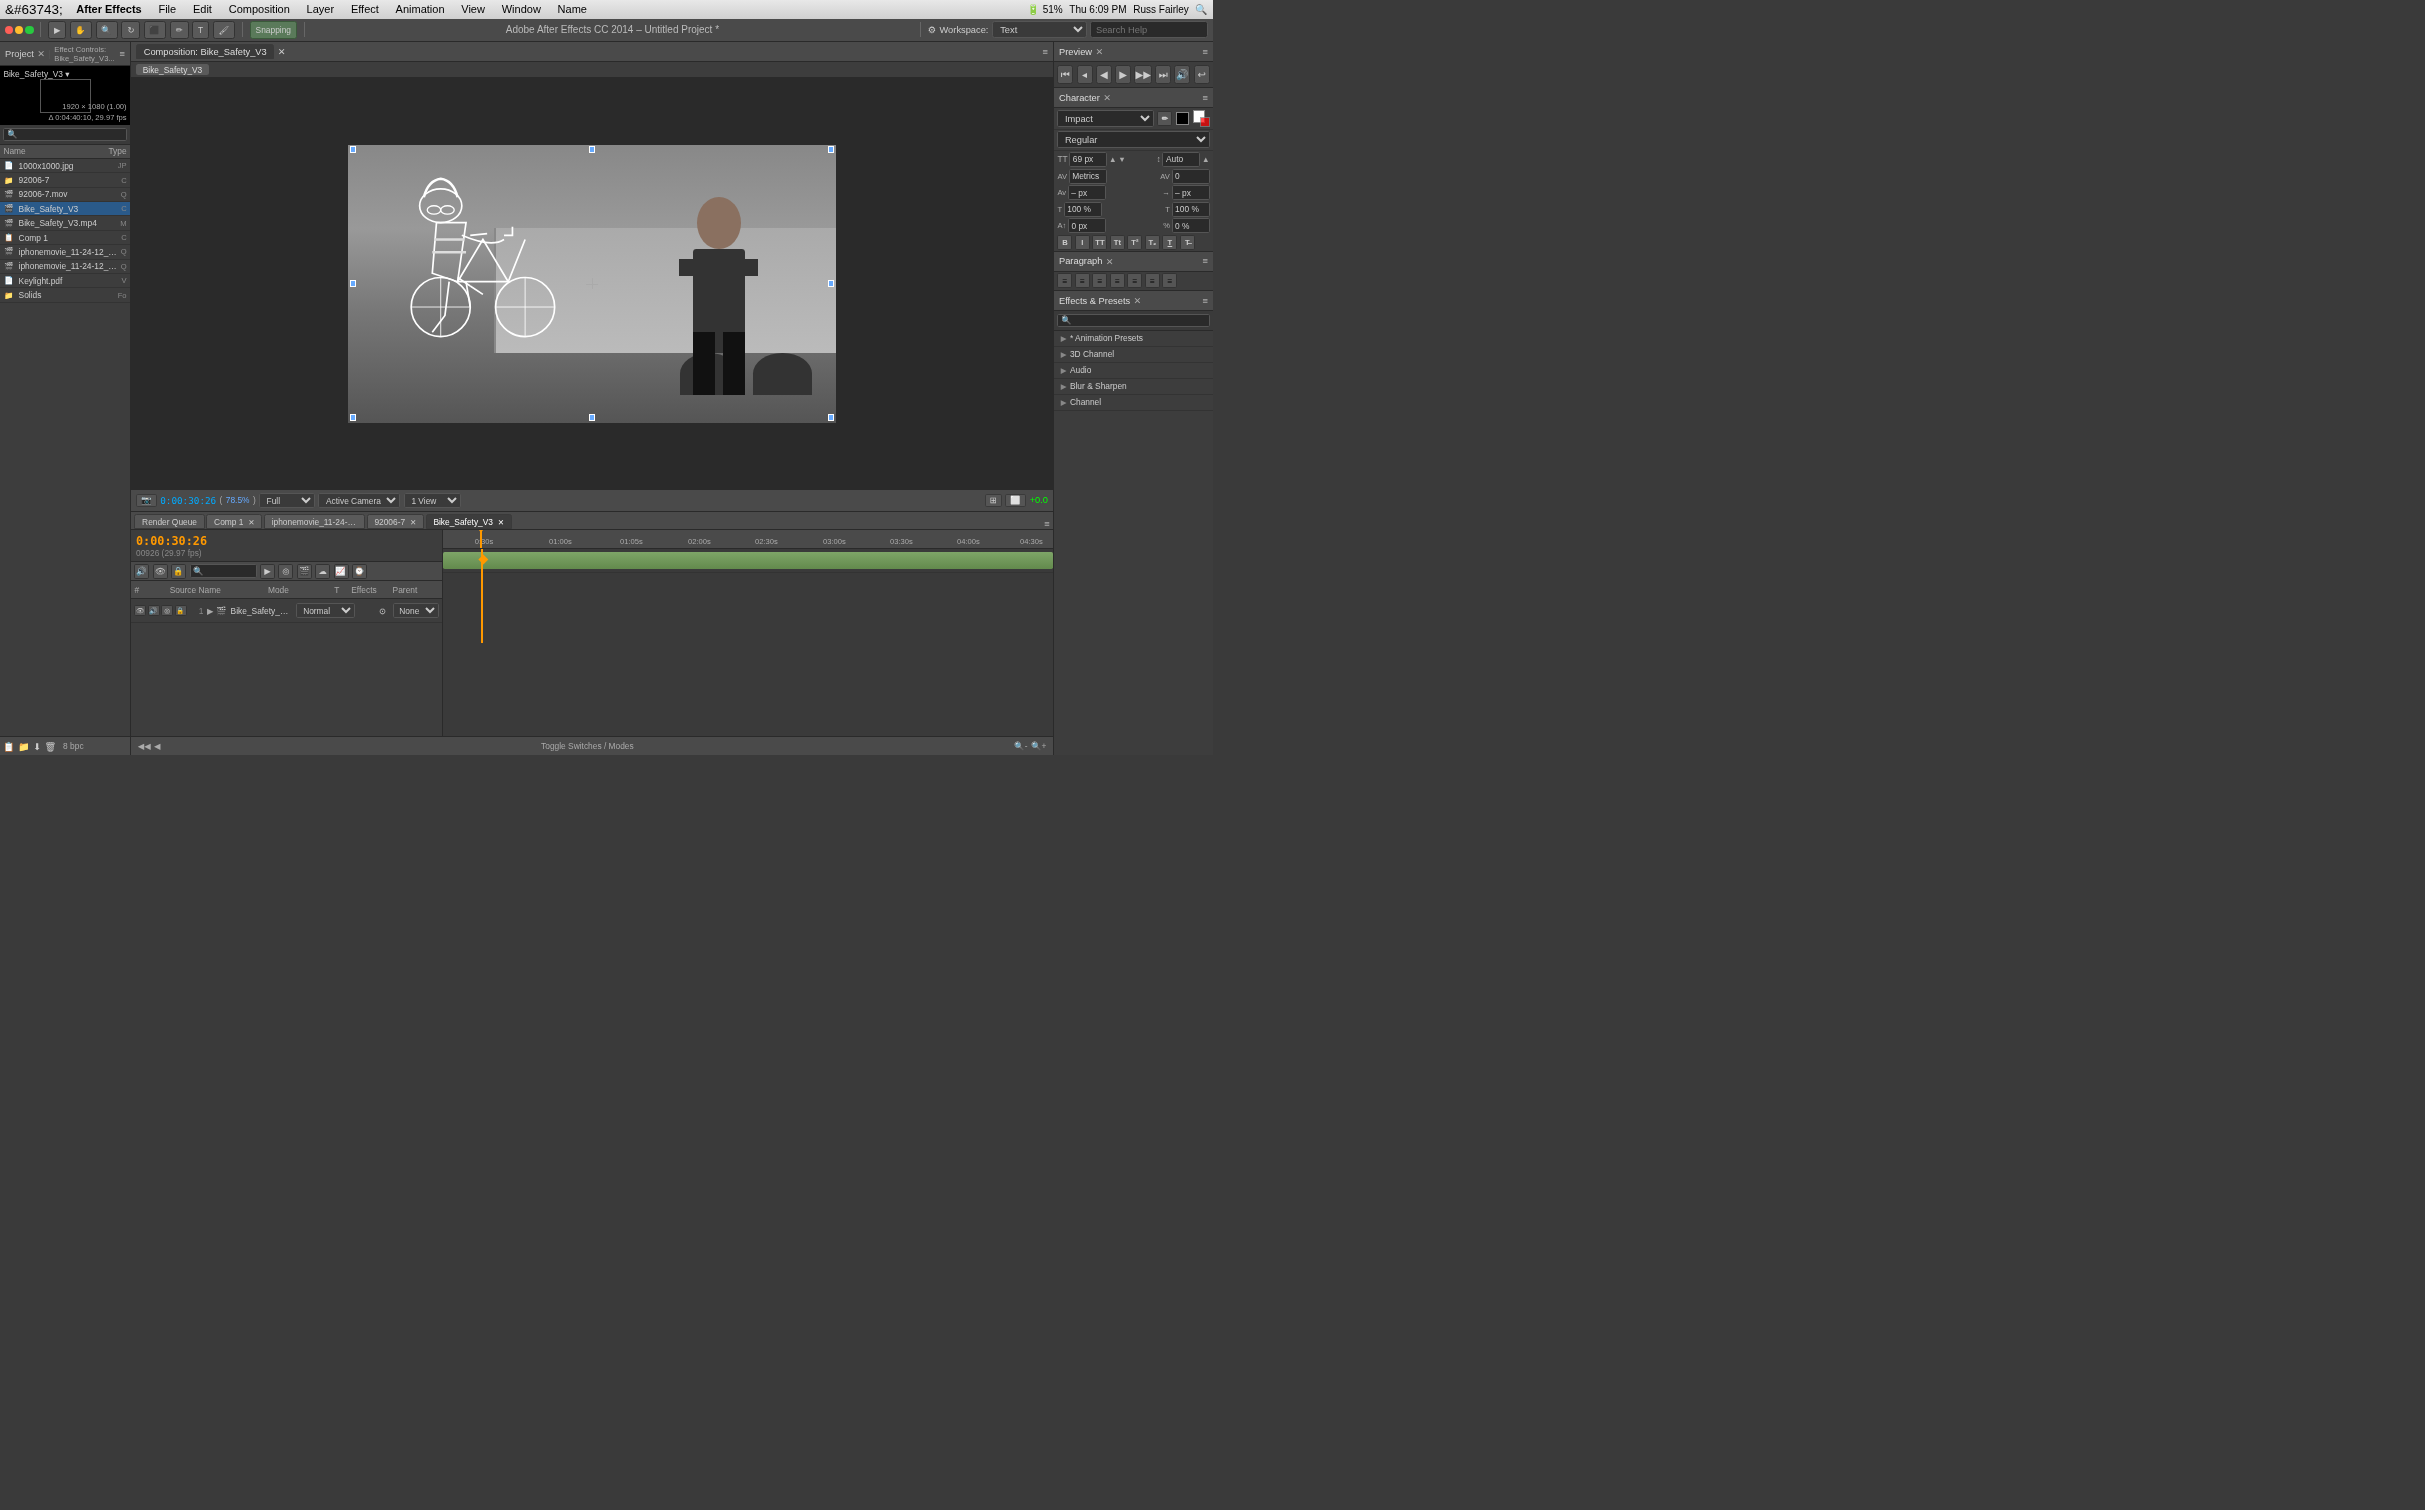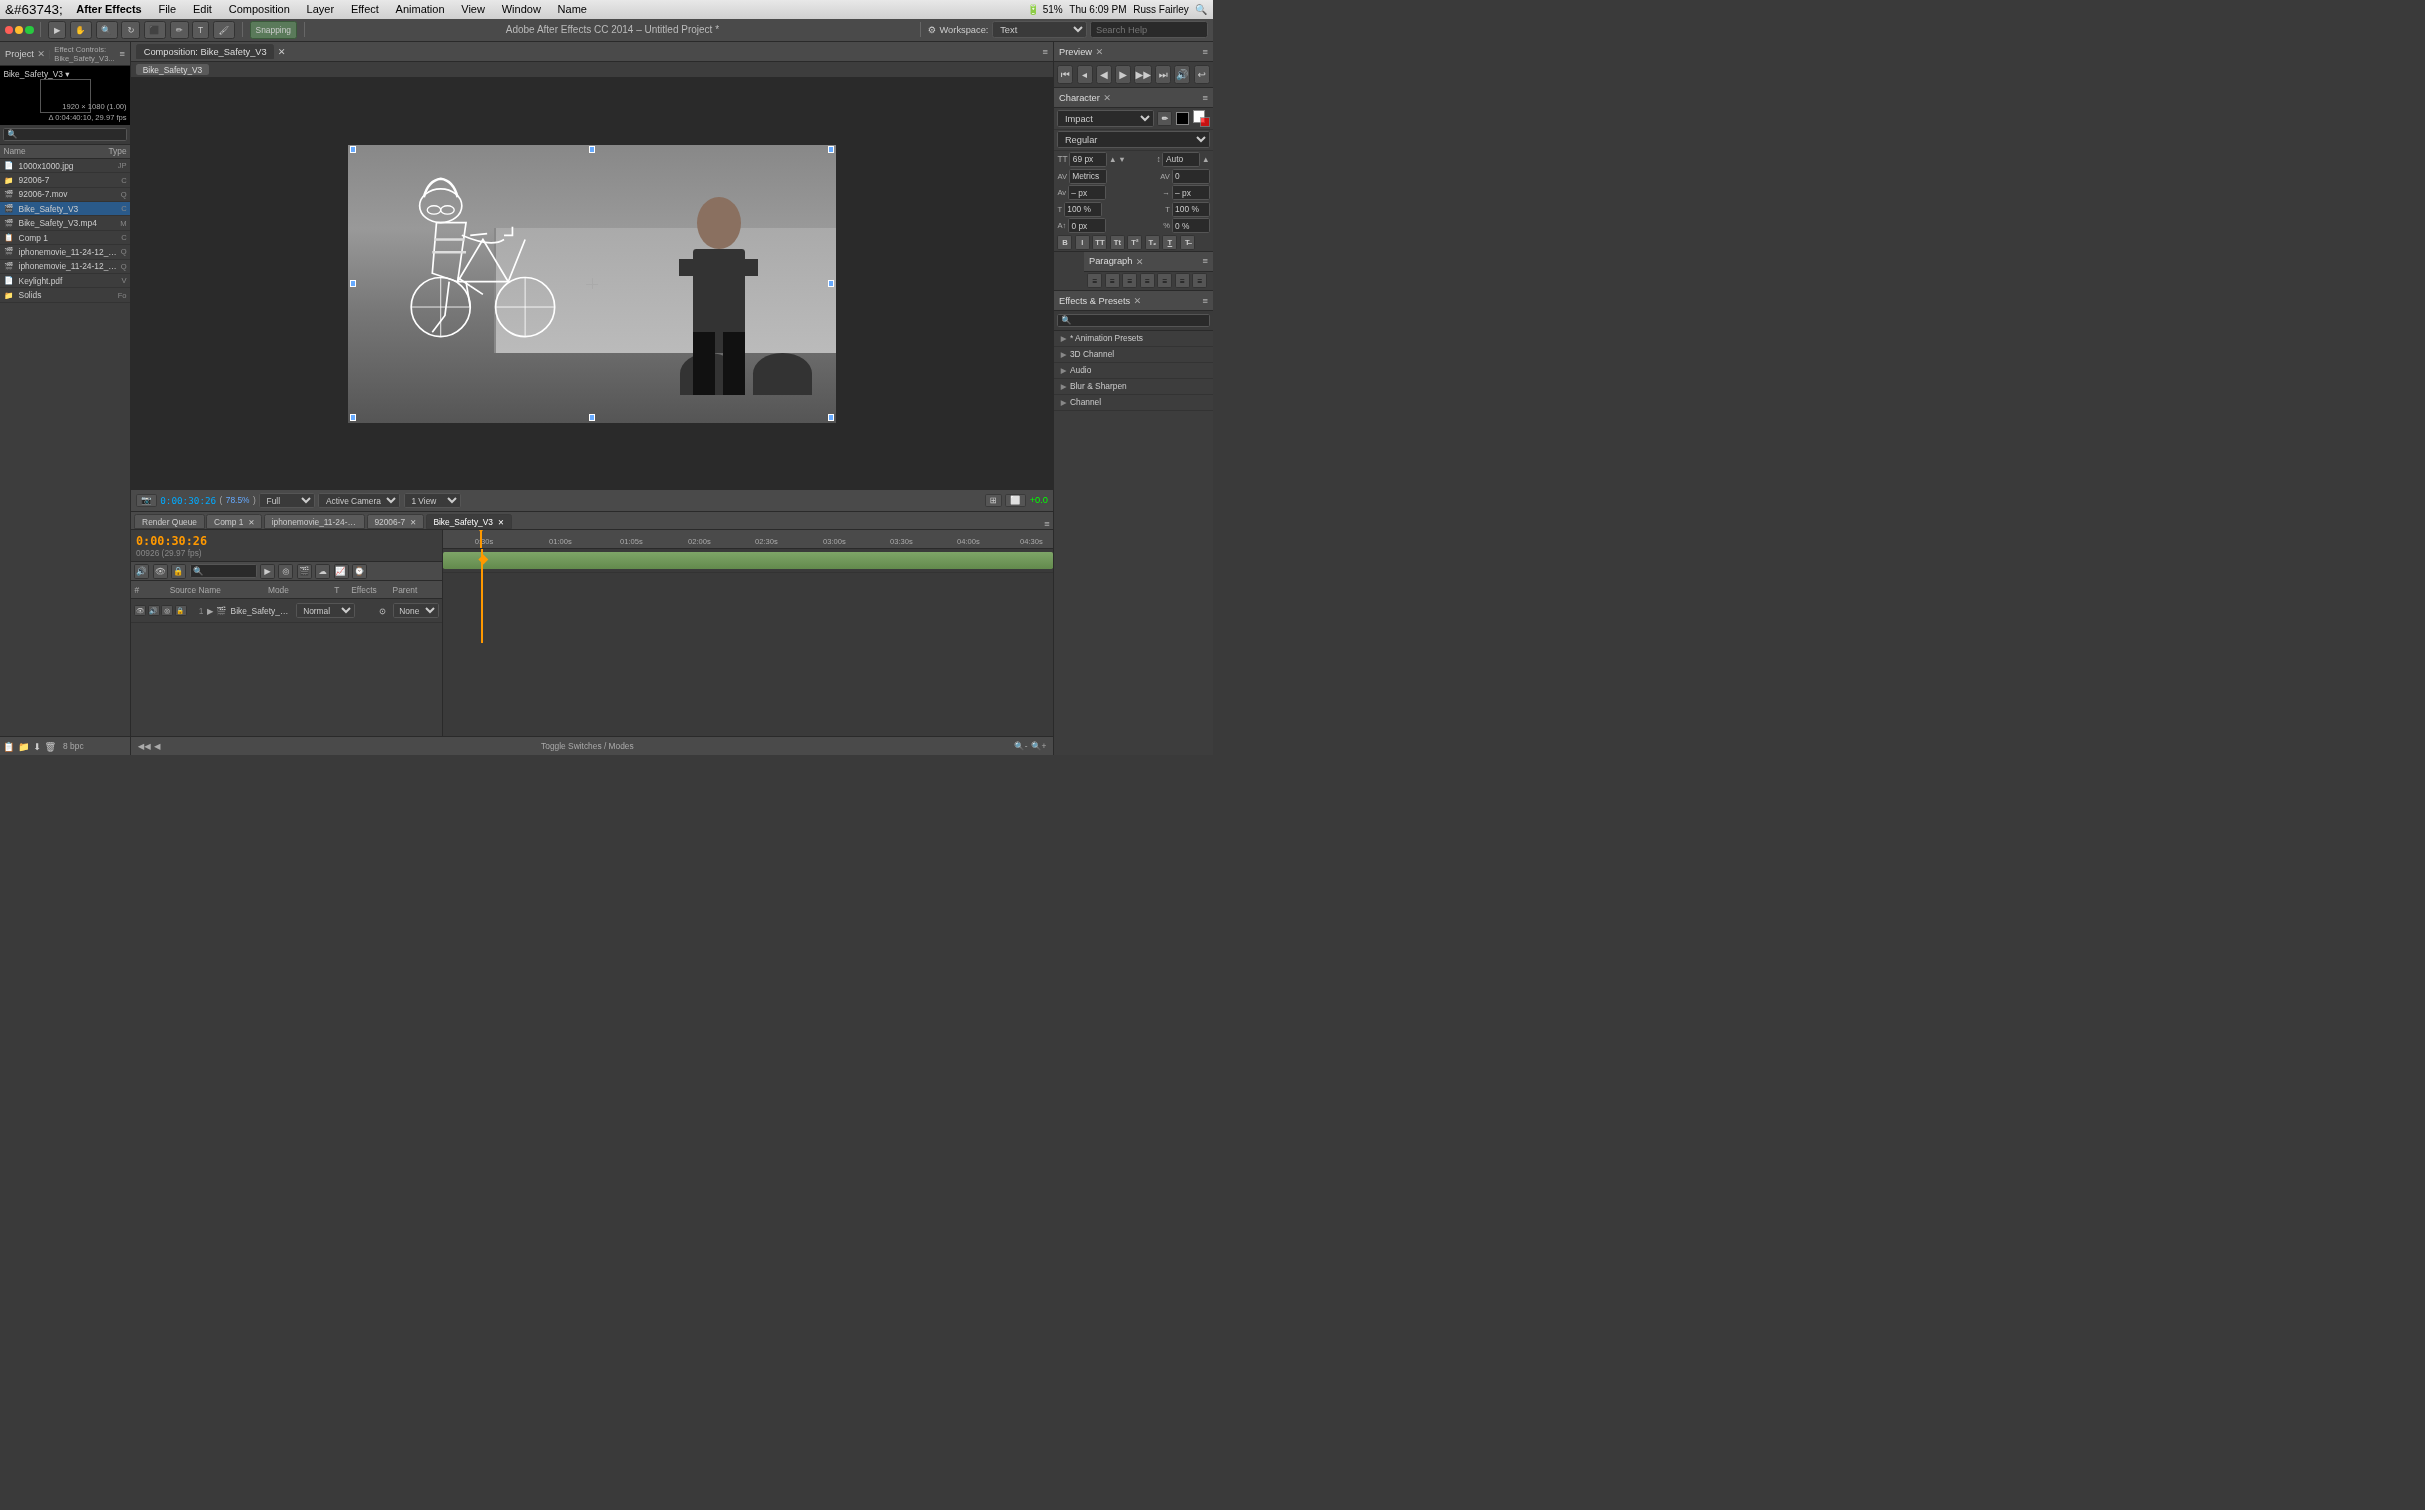--- a/index.html
+++ b/index.html
@@ -609,21 +609,20 @@
     .char-input-row {
       display: flex;
       align-items: center;
       padding: 0.8px 3.4px;
       gap: 1.7px;
     }
 
     
     .paragraph-panel {
       border-bottom: 0.8px solid #2a2a2a;
-      padding-left: 30px;
     }
     .para-row {
       display: flex;
       align-items: center;
       padding: 1.7px 3.4px;
       gap: 2.5px;
     }
     .para-btn {
       width: 15px;
       height: 15px;

